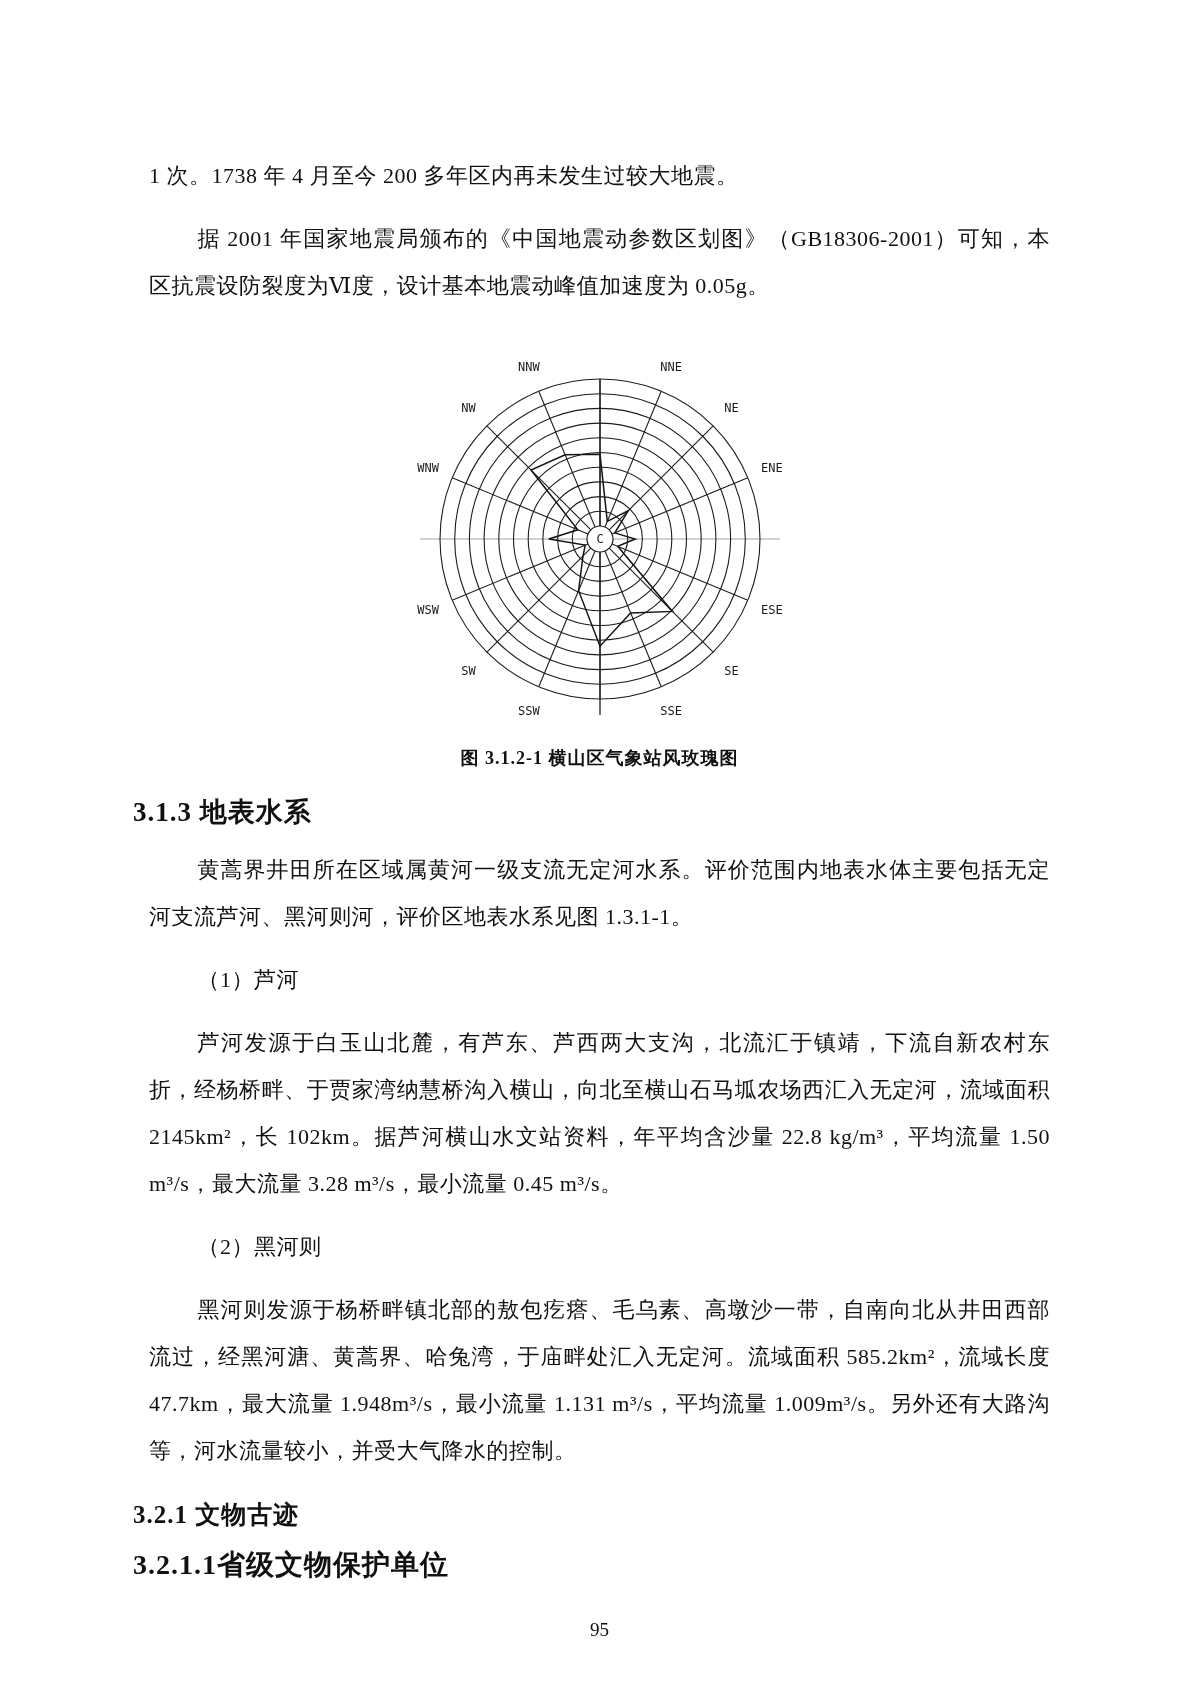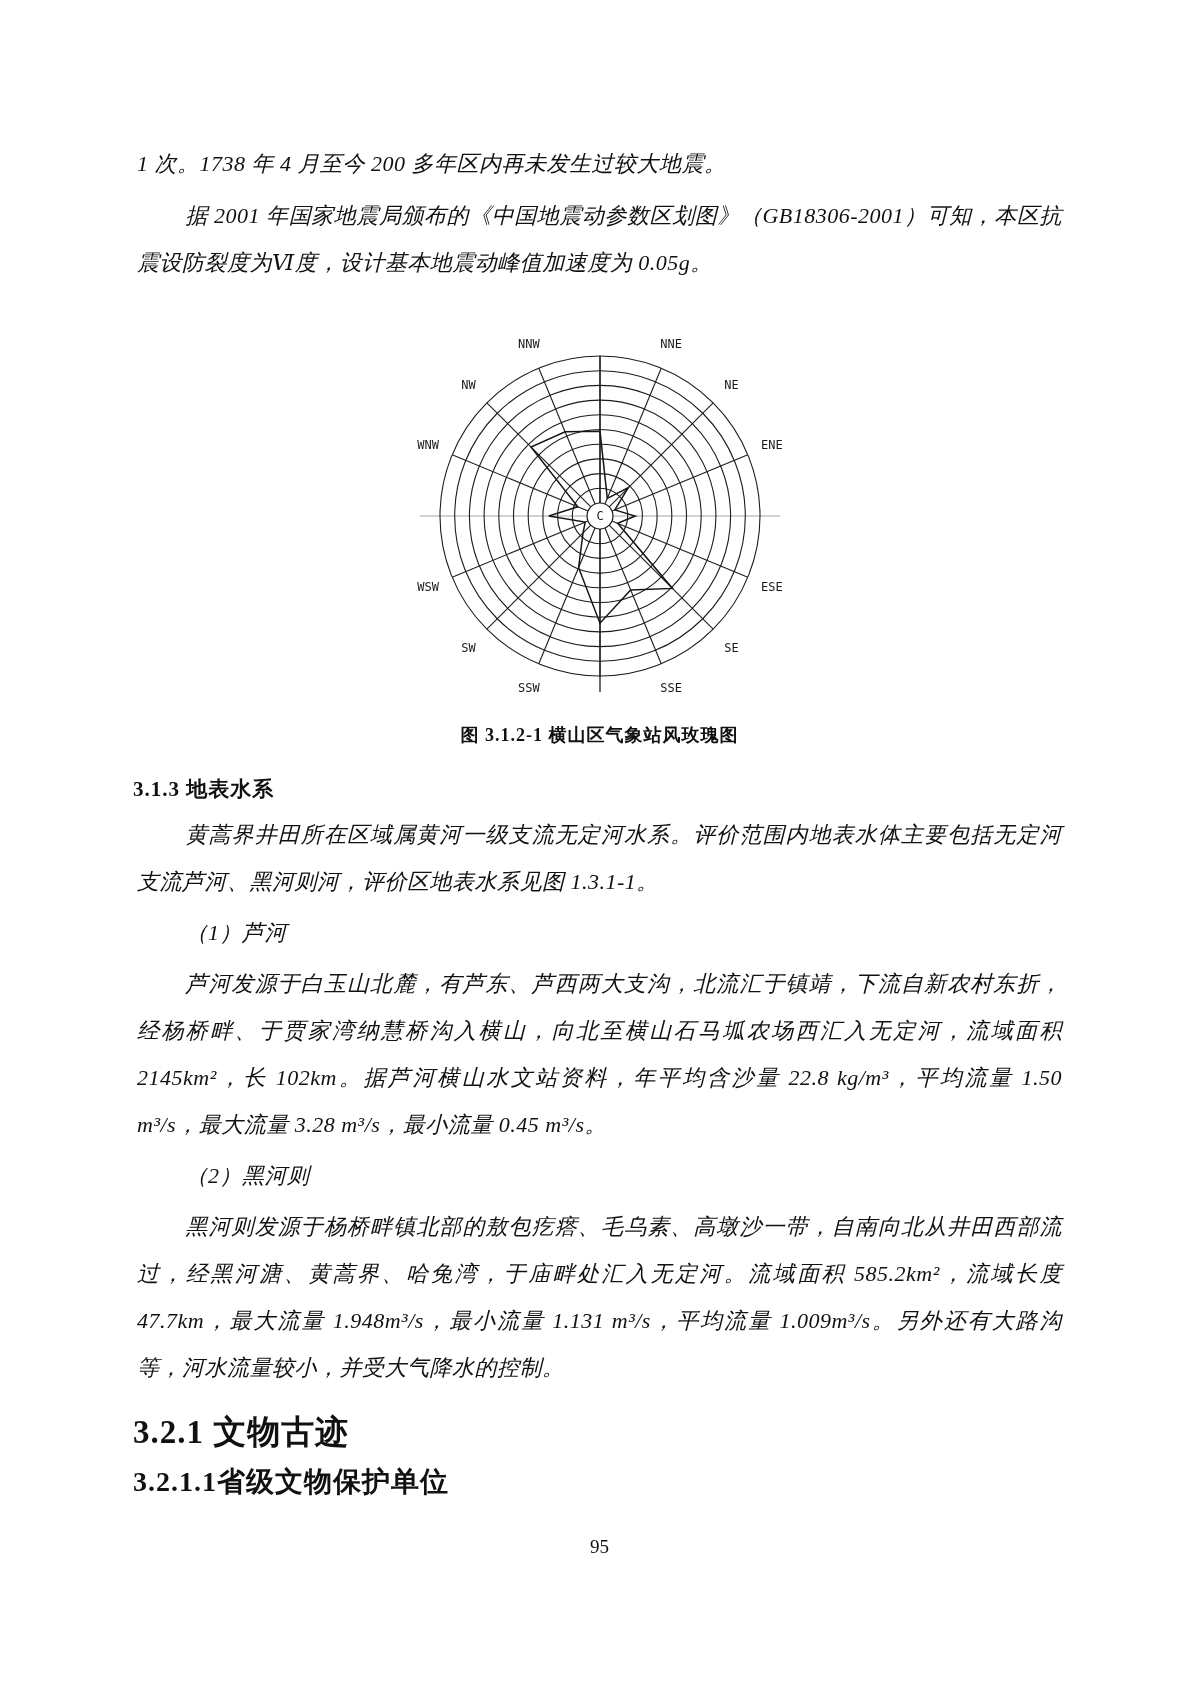--- a/index.html
+++ b/index.html
@@ -8,40 +8,39 @@
     font-family:"Liberation Serif","DejaVu Serif",serif;
     color:#111;
     position:relative;
   }
   .sheet{
     box-sizing:border-box;
     width:1199px;min-height:1696px;
     padding:136px 133px 40px 133px;
   }
   p.body{
-    font-size:22px;line-height:47px;margin:4px;
+    font-size:22px;line-height:47px;margin:16px;
     text-align:justify;text-justify:inter-character;
     letter-spacing:0.5px;
-    font-style:italic;
   }
   p.indent{text-indent:2.2em;}
   .figure-wrap{margin:38px auto 0 auto;width:420px;}
   .figure-wrap svg{display:block;margin:0 auto;}
   .caption{
     margin:14px 0 0 0;text-align:center;
     font-size:18px;font-weight:bold;line-height:30px;
     letter-spacing:1px;
   }
   h2.h313,h2.h32{
-    font-size:21px;font-weight:bold;margin:20px 0 0 0;line-height:36px;
+    font-size:27px;font-weight:bold;margin:20px 0 0 0;line-height:36px;
     letter-spacing:1px;
   }
   h2.h313{margin-top:21px;}
   h2.h32{margin-top:4px;}
-  h3.h321{font-size:33px;font-weight:bold;margin:24px 0 0 0;line-height:34px;letter-spacing:1px;}
+  h3.h321{font-size:25px;font-weight:bold;margin:24px 0 0 0;line-height:34px;letter-spacing:1px;}
   h4.h3211{font-size:28px;font-weight:bold;margin:18px 0 0 0;line-height:30px;letter-spacing:1px;}
   .spacer-water{margin-top:16px;}
   .pageno{
     margin-top:38px;text-align:center;font-size:19px;line-height:24px;
   }
   .rose-label{
     font-family:"DejaVu Sans Mono","Liberation Mono",monospace;
     font-size:12px;fill:#1a1a1a;
   }
 </style>

